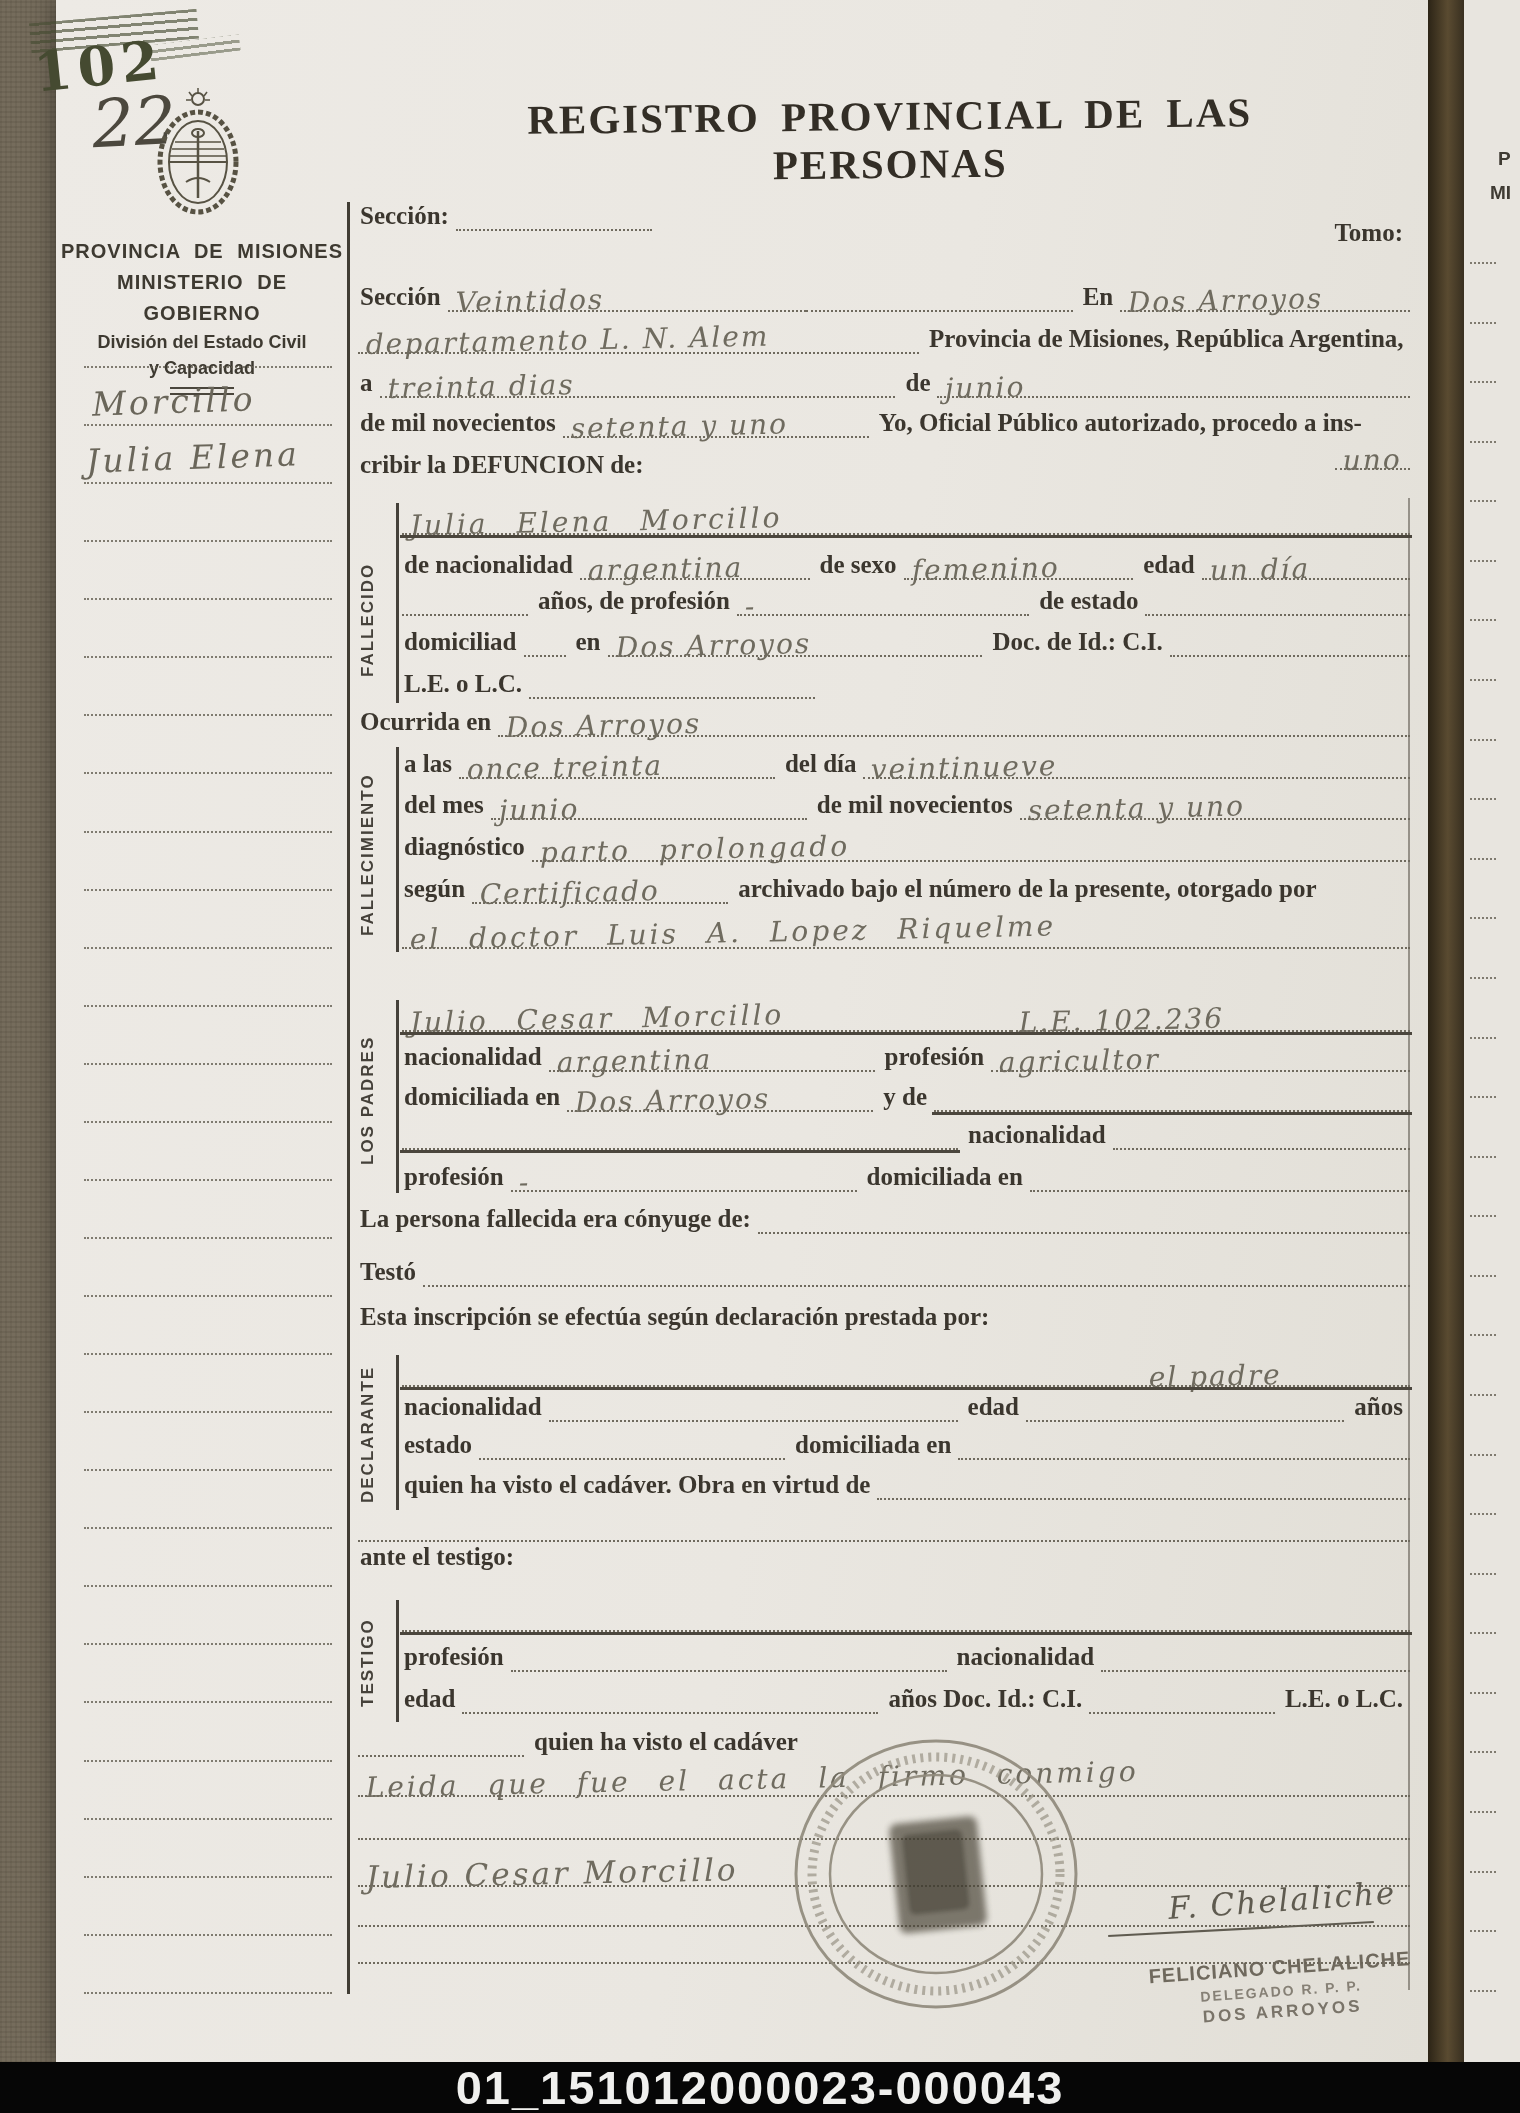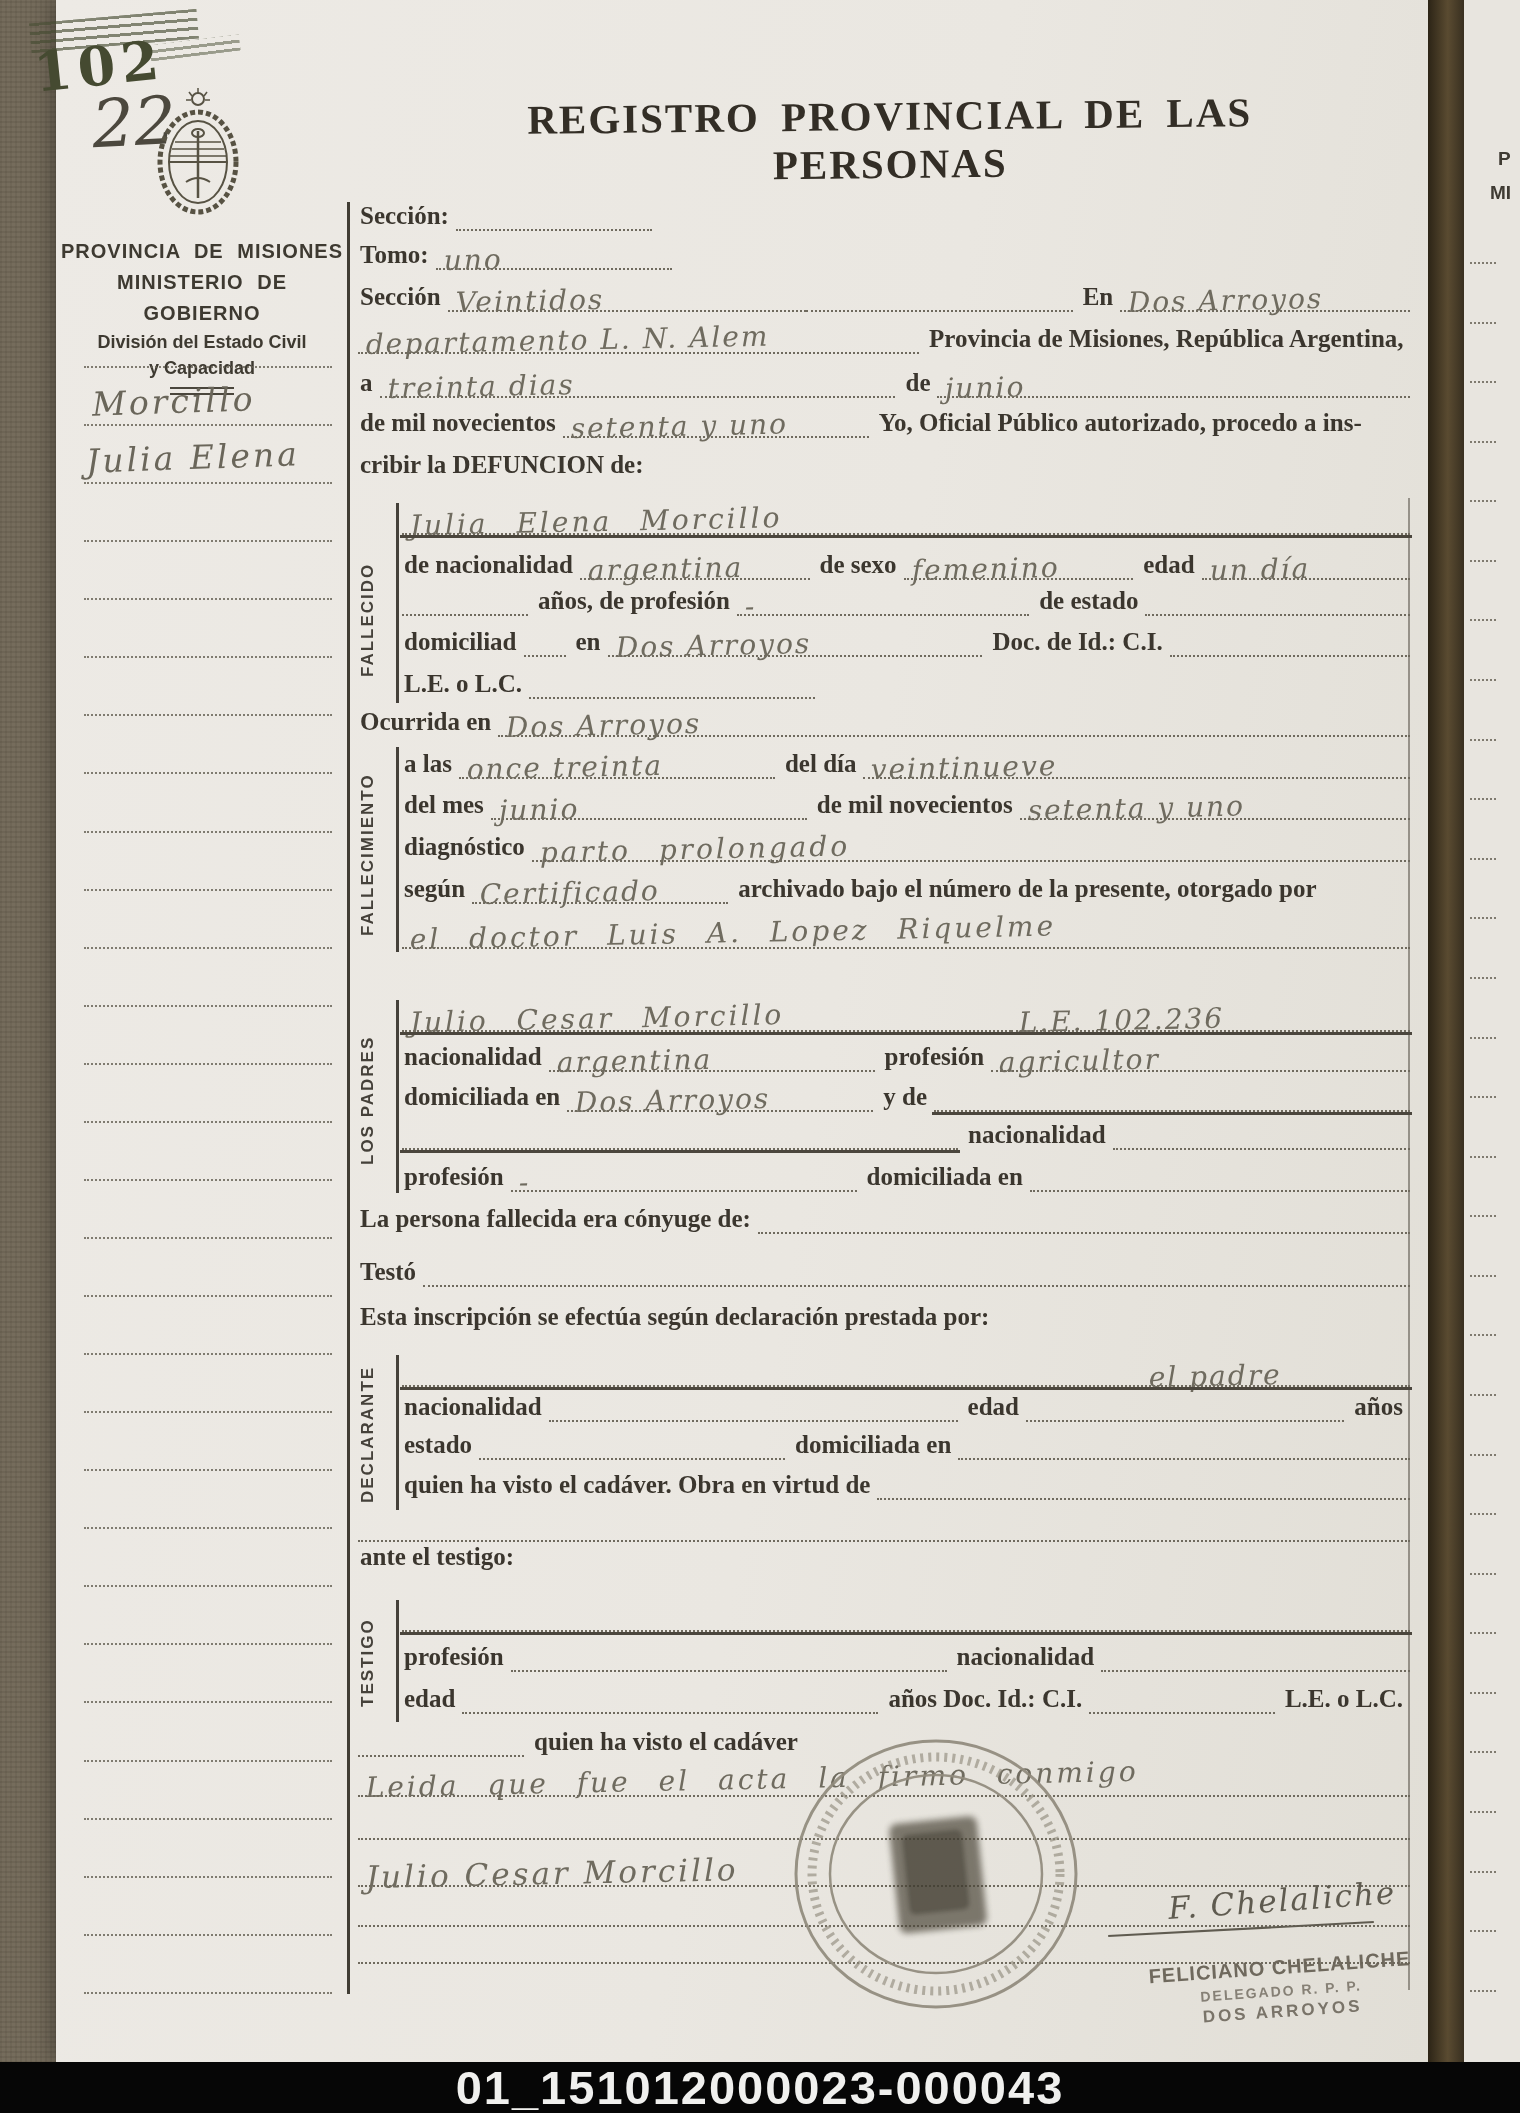--- a/index.html
+++ b/index.html
@@ -175,21 +175,21 @@
     <div class="sbar" style="top:1355px;height:155px;"></div>
     <div class="slab" style="top:1362px;height:145px;">DECLARANTE</div>
     <div class="sbar" style="top:1600px;height:122px;"></div>
     <div class="slab" style="top:1608px;height:110px;">TESTIGO</div>
 
     <div class="row" style="top:197px;">
       <span class="lbl">Sección:</span>
       <span class="fill" style="flex:0 0 180px;"></span>
       <span class="nofill"></span>
     </div>
-    <div class="row" style="top:236px;">
+    <div class="row" style="top:220px;flex-direction:column;">
       <span class="lbl">Tomo:</span>
       <span class="fill" style="flex:0 0 220px;">
           <span class="hw">uno</span>
         </span>
       <span class="nofill"></span>
     </div>
     <div class="row" style="top:278px;">
       <span class="lbl">Sección</span>
       <span class="fill" style="flex:1.5;">
           <span class="hw">Veintidos</span>

